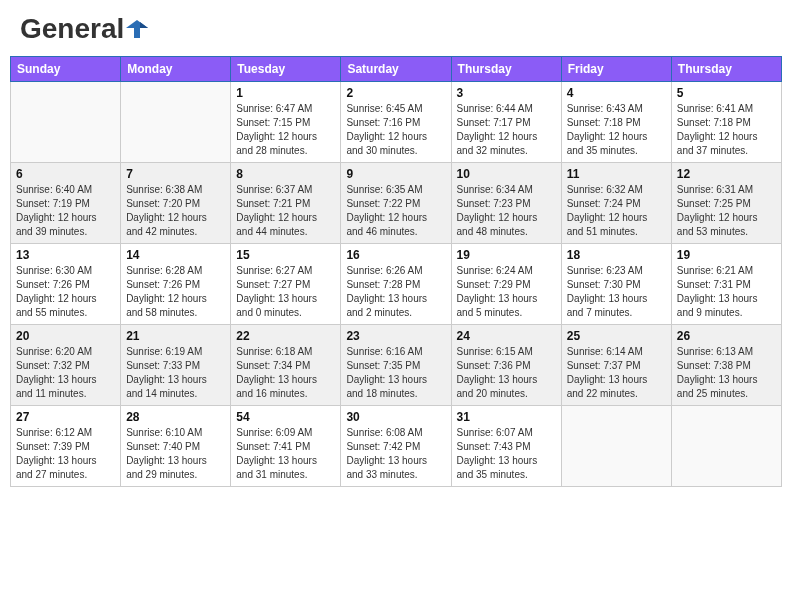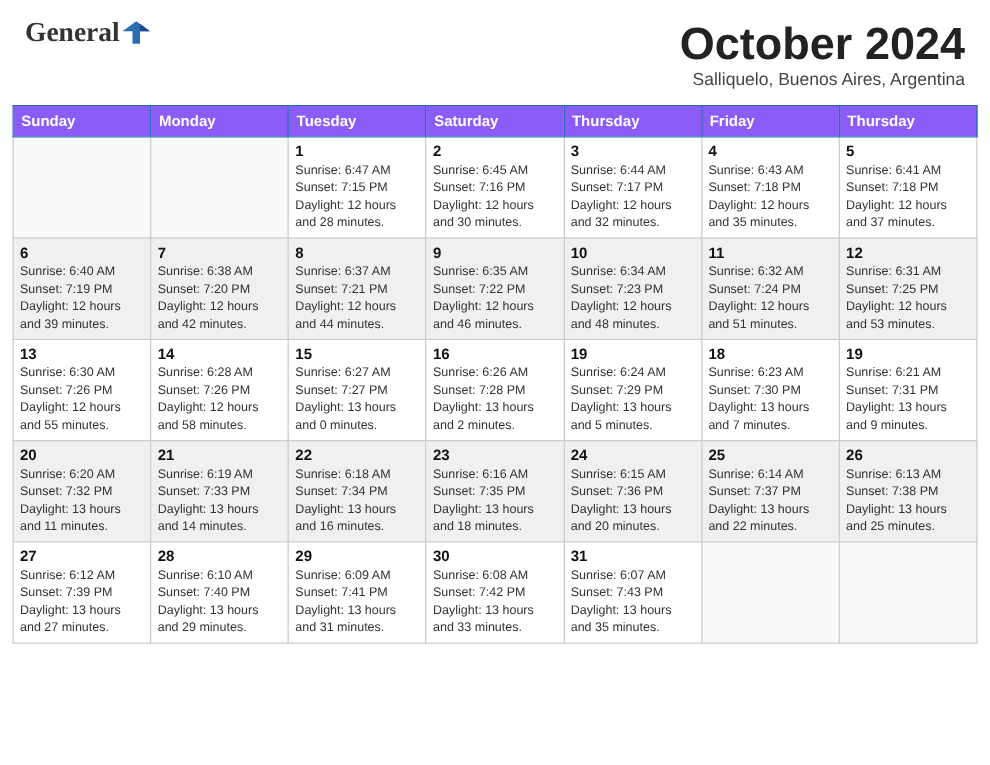--- a/index.html
+++ b/index.html
@@ -75,30 +75,26 @@
     .row-shaded td {
       background-color: #f0f0f0;
     }
   </style>
 </head>
 <body>
 
 <div class="header">
   <div class="logo">
     <div style="display:flex;align-items:center;">
-      <span style="font-size:22px;font-weight:bold;color:#333;font-family:Liberation Serif, serif;">General</span>
+      <span style="font-size:28px;font-weight:bold;color:#333;">General</span>
       <svg width="22" height="22" viewBox="0 0 22 22" style="margin-left:2px;">
         <polygon points="11,2 22,10 14,10 14,20 8,20 8,10 0,10" fill="#2a6db5"></polygon>
         <polygon points="14,4 22,10 14,10" fill="#1a4d8a"></polygon>
       </svg>
     </div>
-  </div>
-  <div class="title-section">
-    <div class="month-title">October 2024</div>
-    <div class="location">Salliquelo, Buenos Aires, Argentina</div>
   </div>
 </div>
 
 <table class="calendar">
   <thead>
     <tr>
     <th>Sunday</th>
         <th>Monday</th>
         <th>Tuesday</th>
         <th>Saturday</th>
@@ -225,21 +221,21 @@
       <tr>
         <td>
           <span class="day-num">27</span>
           <div class="day-info">Sunrise: 6:12 AM<br>Sunset: 7:39 PM<br>Daylight: 13 hours<br>and 27 minutes.</div>
         </td>
         <td>
           <span class="day-num">28</span>
           <div class="day-info">Sunrise: 6:10 AM<br>Sunset: 7:40 PM<br>Daylight: 13 hours<br>and 29 minutes.</div>
         </td>
         <td>
-          <span class="day-num">29</span>
+          <span class="day-num">54</span>
           <div class="day-info">Sunrise: 6:09 AM<br>Sunset: 7:41 PM<br>Daylight: 13 hours<br>and 31 minutes.</div>
         </td>
         <td>
           <span class="day-num">30</span>
           <div class="day-info">Sunrise: 6:08 AM<br>Sunset: 7:42 PM<br>Daylight: 13 hours<br>and 33 minutes.</div>
         </td>
         <td>
           <span class="day-num">31</span>
           <div class="day-info">Sunrise: 6:07 AM<br>Sunset: 7:43 PM<br>Daylight: 13 hours<br>and 35 minutes.</div>
         </td>

